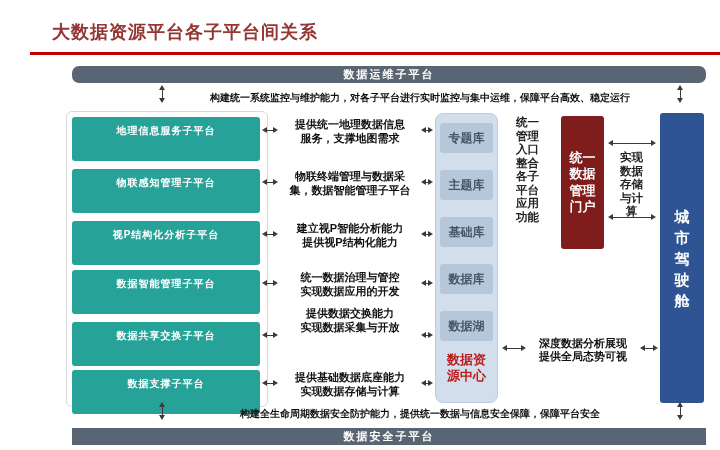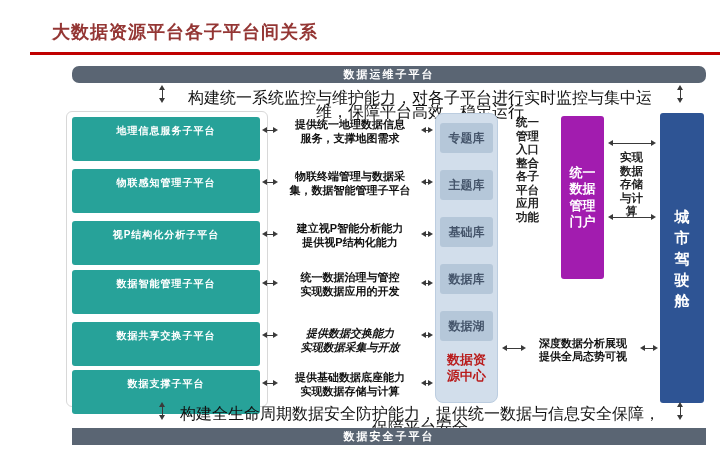--- a/index.html
+++ b/index.html
@@ -21,21 +21,21 @@
   .bar {
     position: absolute; left: 42px; width: 634px; height: 17px;
     background: #5a6573; color: #ffffff;
     font-size: 11px; font-weight: bold; letter-spacing: 2px;
     text-align: center; line-height: 17px;
   }
   .bar.top { top: 66px; border-radius: 7px; }
   .bar.bottom { top: 428px; }
 
   .note {
-    position: absolute; font-size: 16px; font-weight: normal; color: #111111;
+    position: absolute; font-size: 10px; font-weight: bold; color: #111111;
     text-align: center; line-height: 14px;
   }
   .note.wide { left: 145px; width: 490px; }
 
   .plat-box {
     position: absolute; left: 42px; width: 188px; height: 44px;
     background: #27a299; border-radius: 3px;
     color: #ffffff; font-size: 10px; font-weight: bold; letter-spacing: 1px;
     text-align: center; line-height: 28px;
   }
@@ -65,22 +65,22 @@
     color: #b91c1c; font-size: 13px; font-weight: bold;
     text-align: center; line-height: 16px; word-break: break-all;
   }
 
   .vnote {
     position: absolute; width: 25px;
     font-size: 11.5px; font-weight: bold; color: #222222;
     line-height: 13.5px; word-break: break-all; text-align: center;
   }
   .portal {
-    position: absolute; left: 531px; top: 116px; width: 43px; height: 163px;
-    background: #a21caf; border-radius: 3px;
+    position: absolute; left: 531px; top: 116px; width: 43px; height: 133px;
+    background: #7f1d1d; border-radius: 3px;
     display: flex; align-items: center; justify-content: center;
   }
   .portal span {
     display: block; width: 28px; color: #ffffff;
     font-size: 13px; font-weight: bold; line-height: 16.5px;
     word-break: break-all; text-align: center;
   }
   .cockpit {
     position: absolute; left: 630px; top: 113px; width: 44px; height: 290px;
     background: #2e5494; border-radius: 3px;
@@ -149,21 +149,21 @@
     <span>集，数据智能管理子平台</span>
   </div>
   <div class="desc" style="top:221px;">
     <span>建立视P智能分析能力</span>
     <span>提供视P结构化能力</span>
   </div>
   <div class="desc" style="top:270px;">
     <span>统一数据治理与管控</span>
     <span>实现数据应用的开发</span>
   </div>
-  <div class="desc" style="top:326px;font-style:italic;">
+  <div class="desc" style="top:306px;">
     <span>提供数据交换能力</span>
     <span>实现数据采集与开放</span>
   </div>
   <div class="desc" style="top:370px;">
     <span>提供基础数据底座能力</span>
     <span>实现数据存储与计算</span>
   </div>
 
   <div class="ah" style="left:232px; top:126px; width:16px;">
       <i></i>

